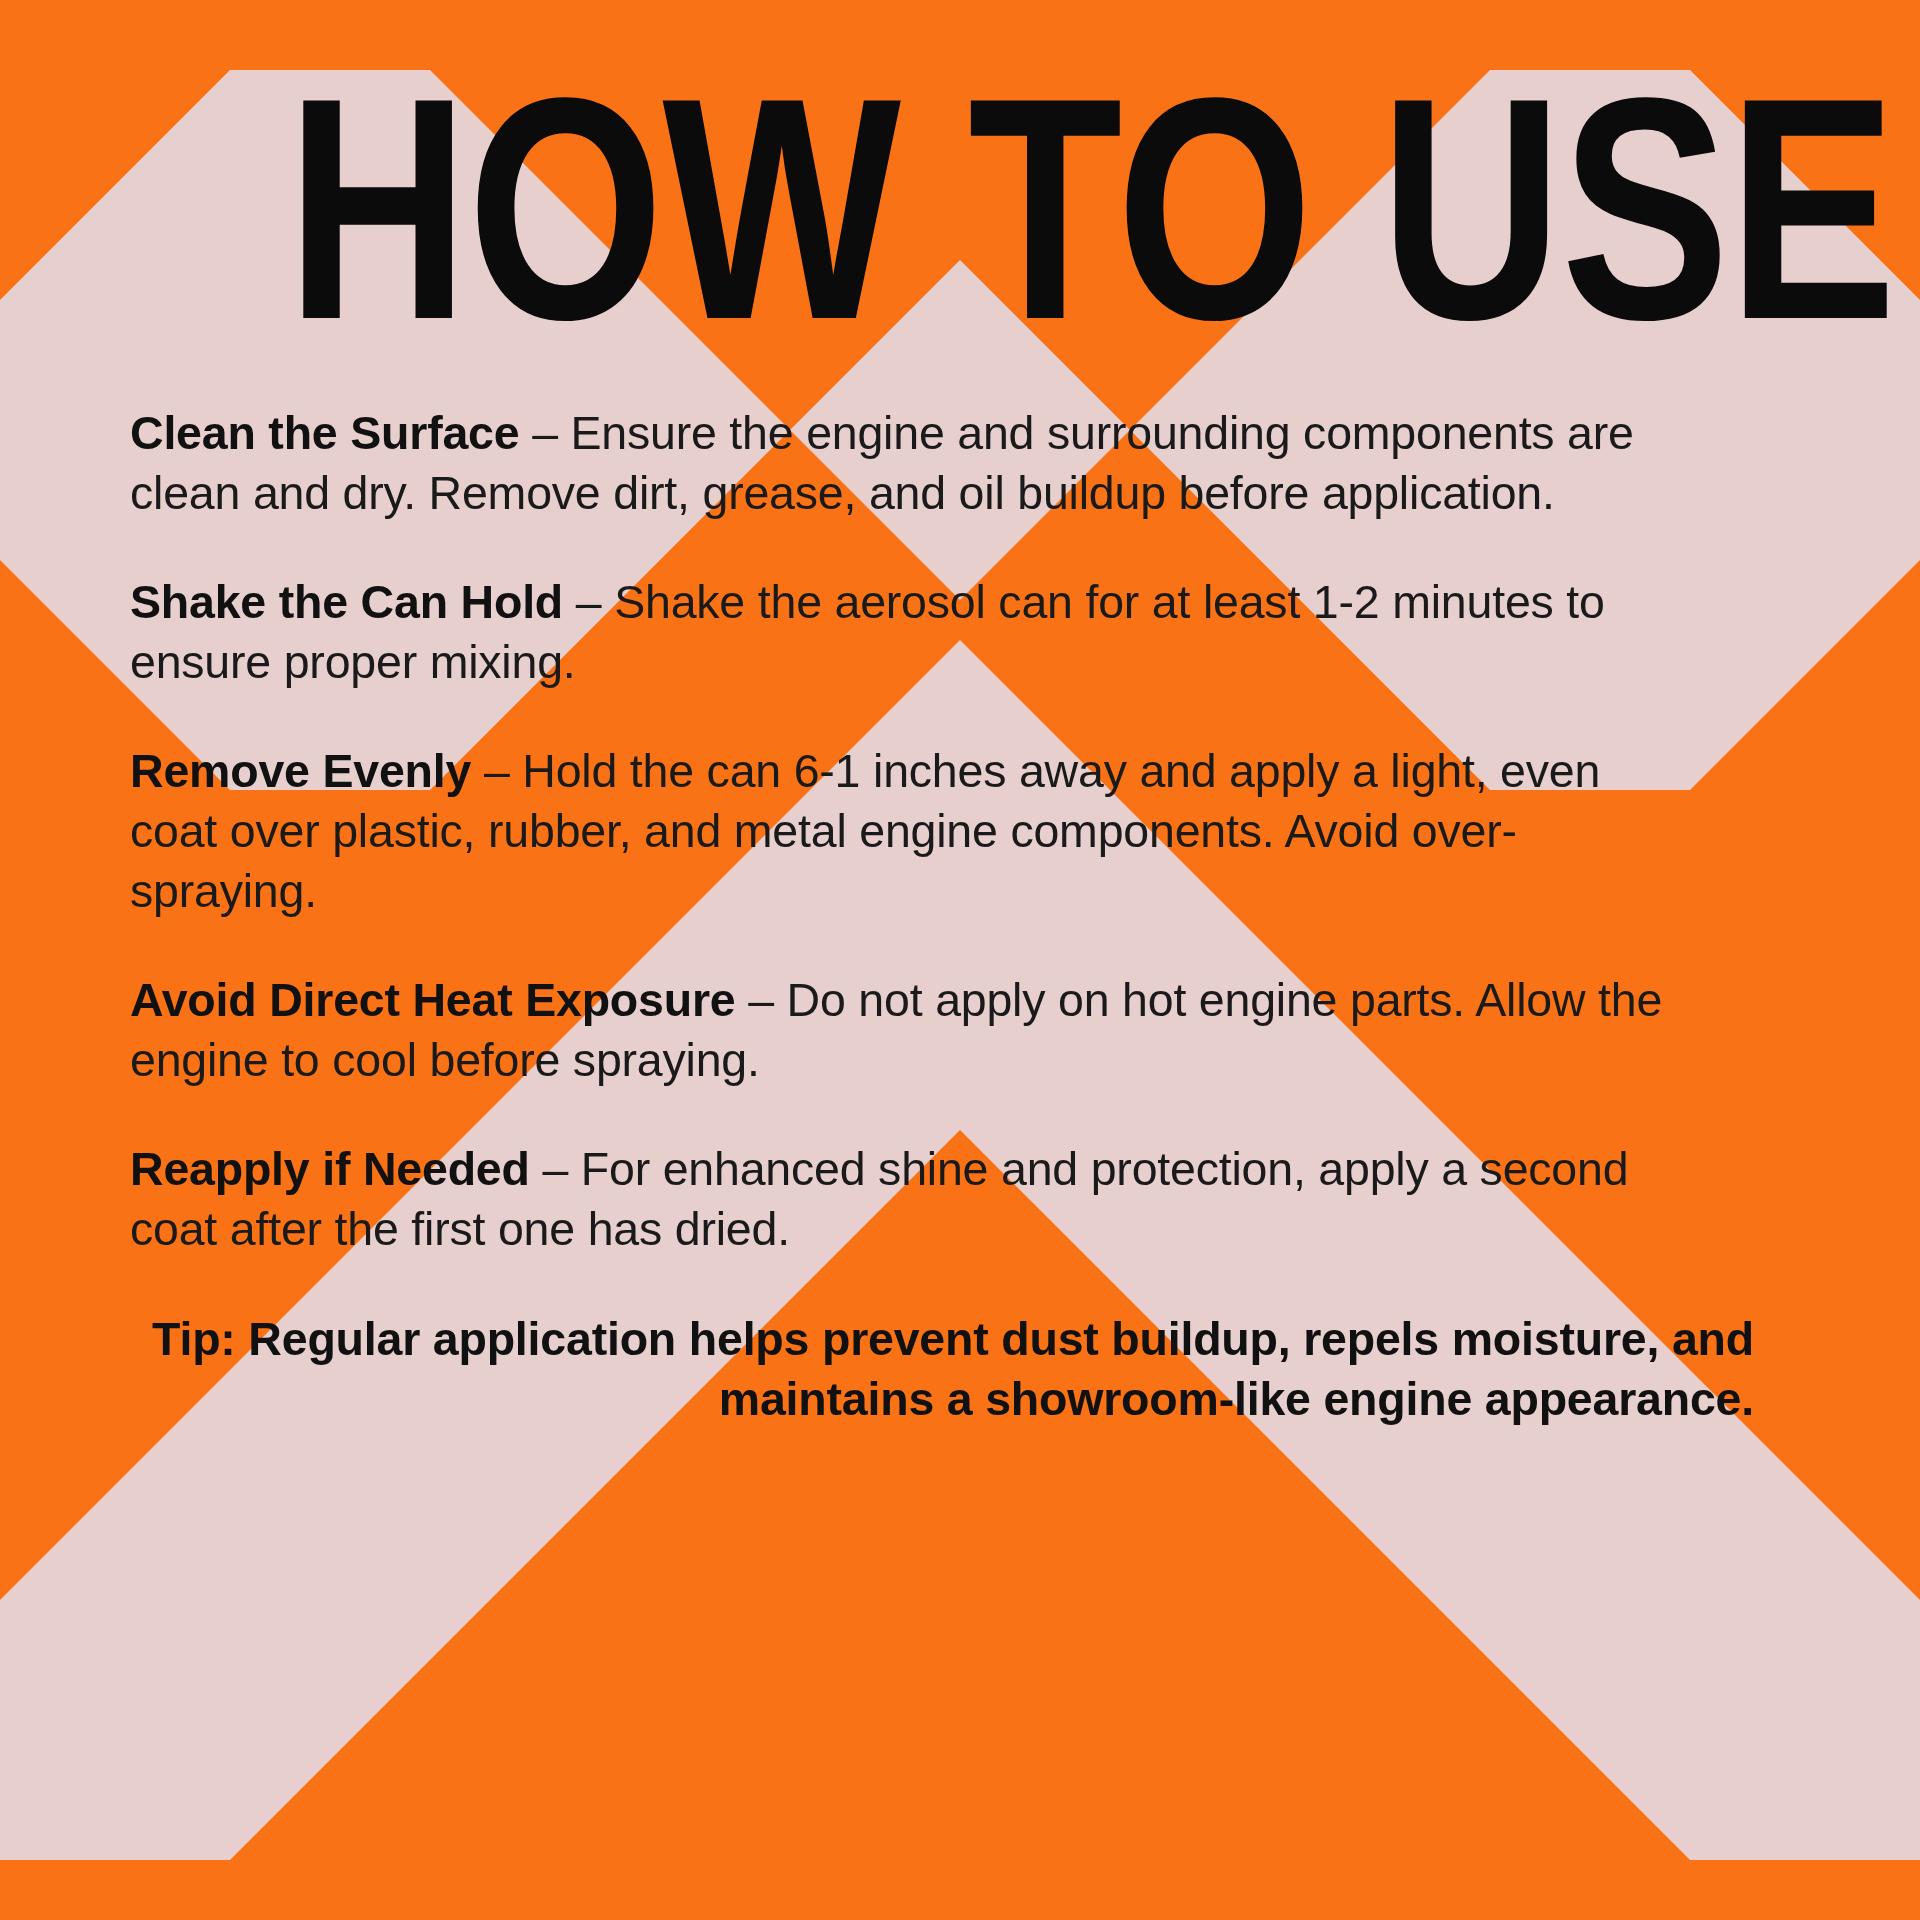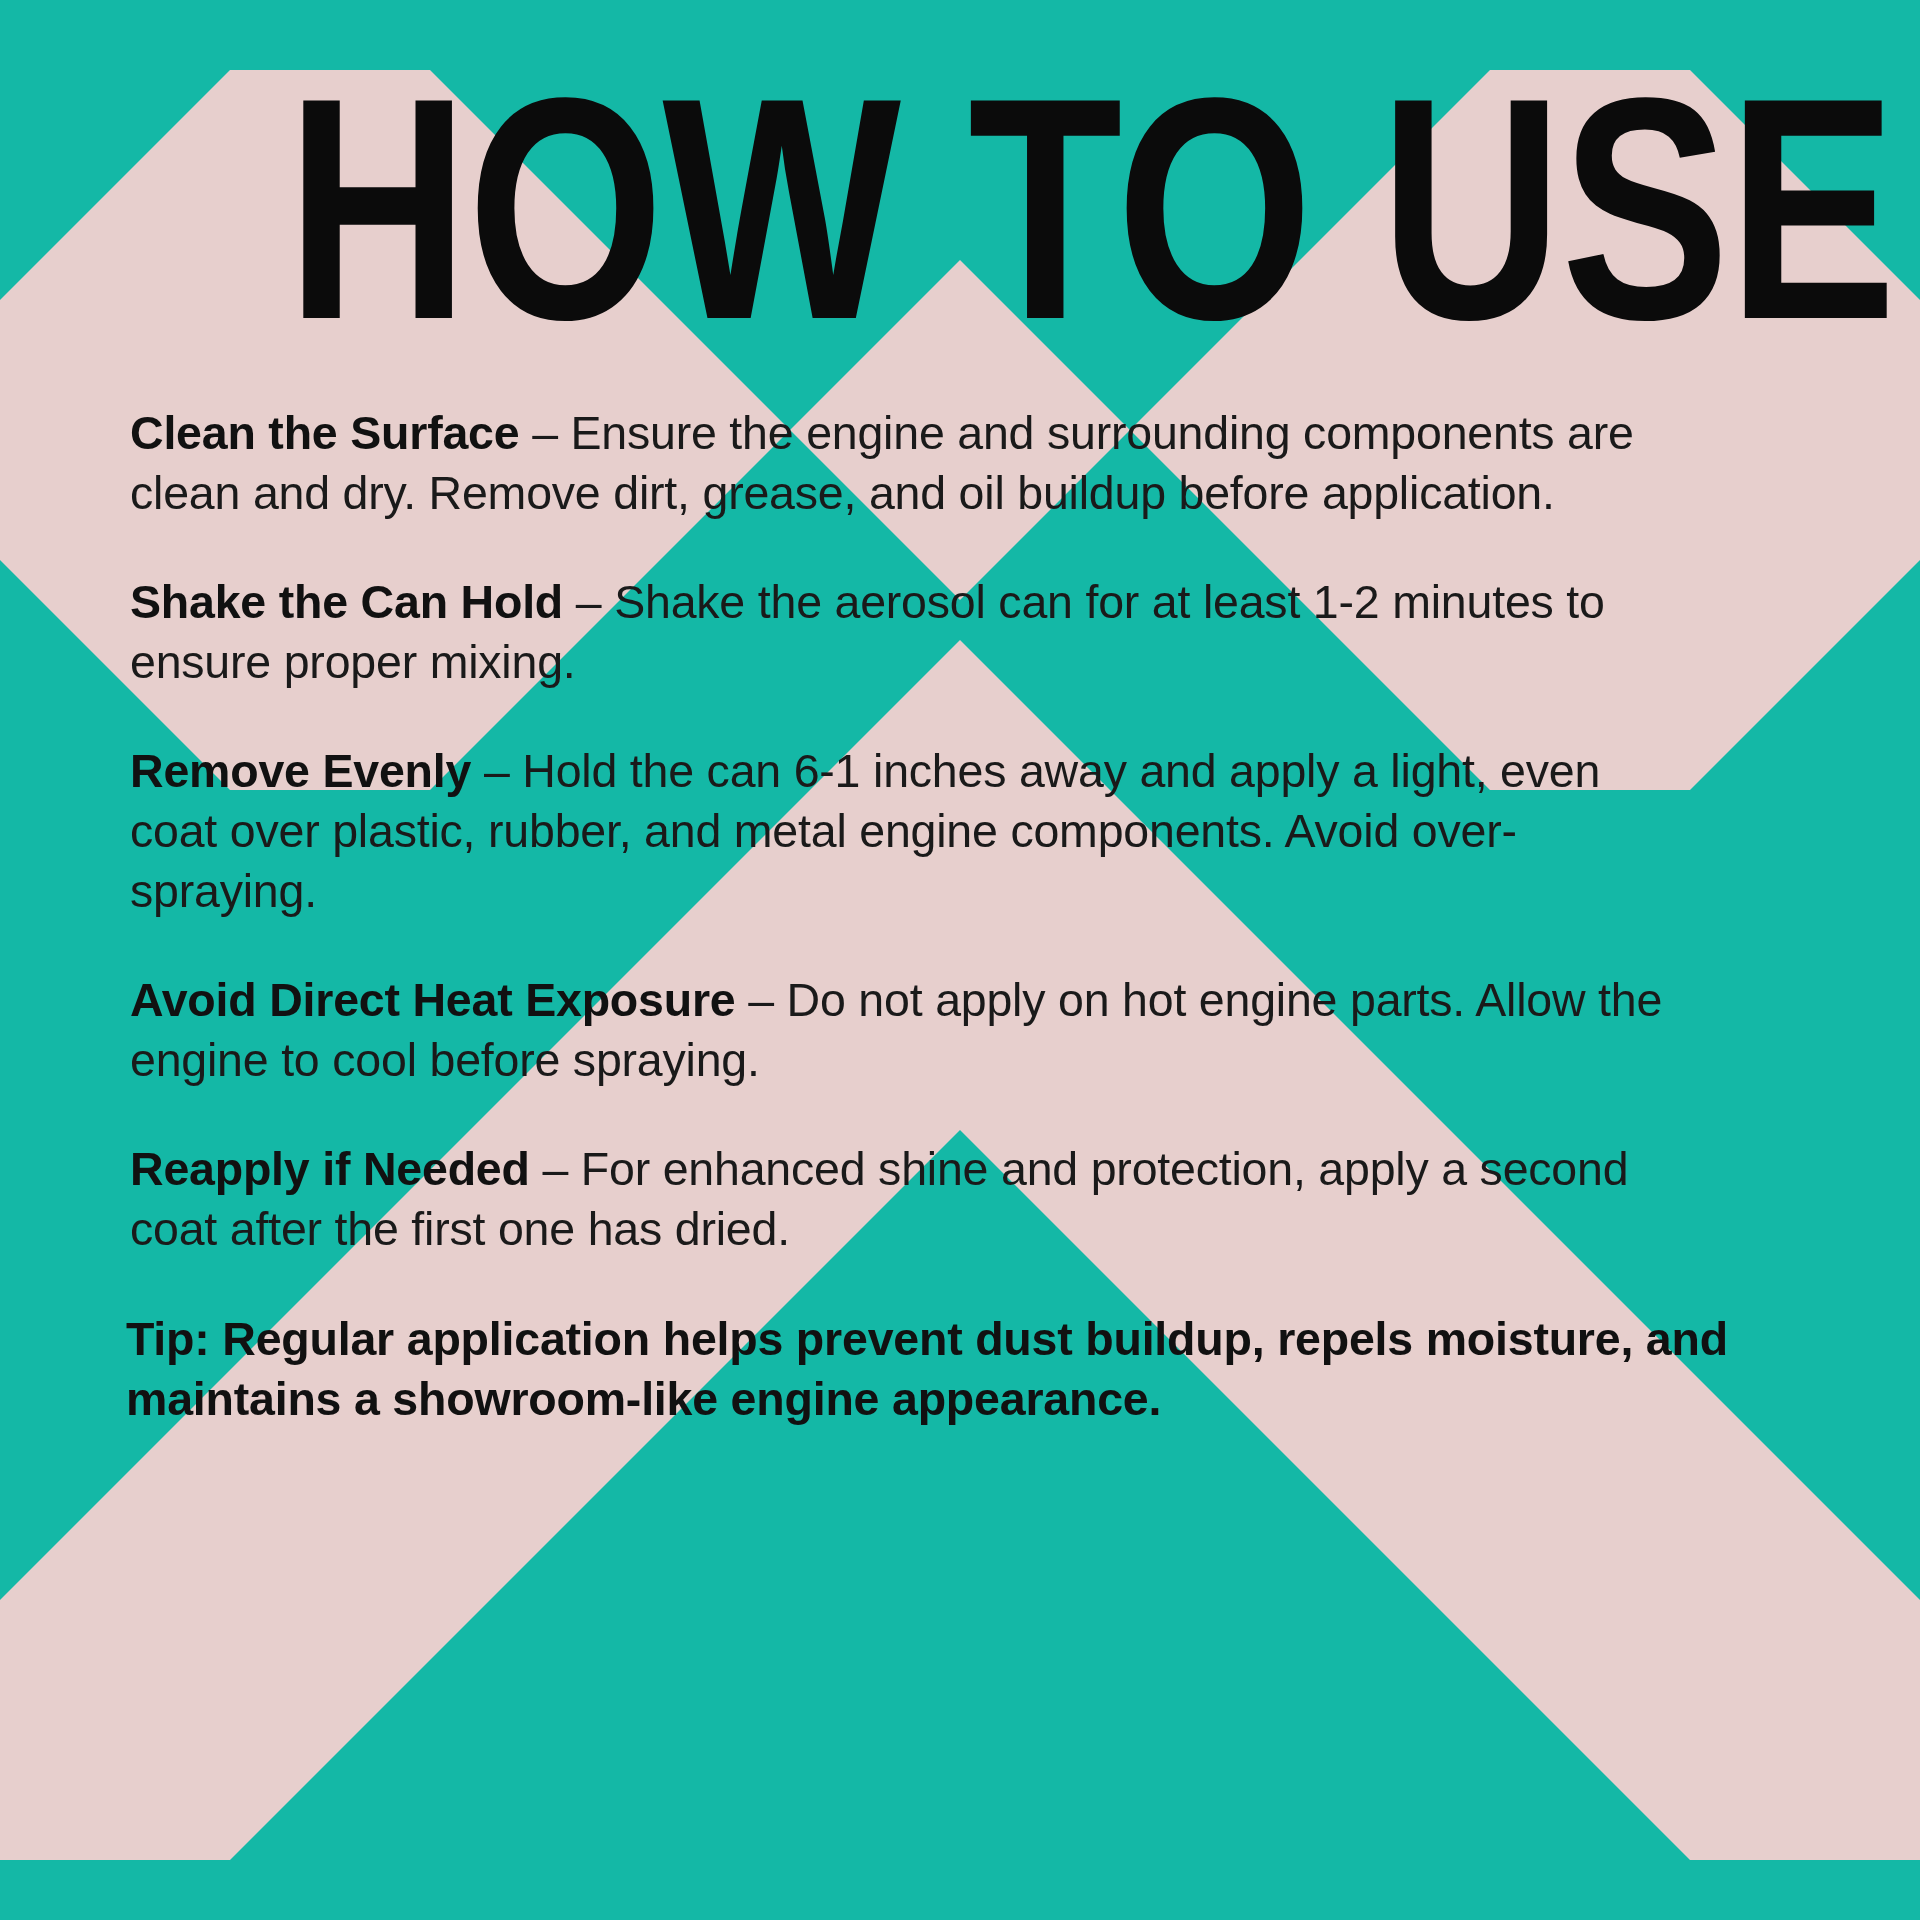--- a/index.html
+++ b/index.html
@@ -10,21 +10,21 @@
     width: 1920px;
     height: 1920px;
     background: #ffffff;
     font-family: "Liberation Sans", sans-serif;
     overflow: hidden;
   }
   #page {
     position: relative;
     width: 1920px;
     height: 1920px;
-    background: #14b8a6;
+    background: #f97316;
     overflow: hidden;
   }
 
   
   #bg-art {
     position: absolute;
     inset: 0;
     width: 1920px;
     height: 1920px;
     z-index: 0;
@@ -73,27 +73,28 @@
     color: #111111;
   }
   .step .step-dash {
     font-weight: normal;
   }
   .step .step-text {
     font-weight: normal;
   }
 
   .tip {
-    margin: 8px;
+    margin: 16px;
     font-size: 46.5px;
     line-height: 1.30;
     font-weight: bold;
     color: #111111;
     letter-spacing: -0.2px;
     max-width: 1620px;
+    text-align: right;
   }
 </style>
 </head>
 <body>
 
 <div id="page">
 
   <svg id="bg-art" viewBox="0 0 1920 1920" xmlns="http://www.w3.org/2000/svg" aria-hidden="true">
     <g fill="#e7cfcd">
 

